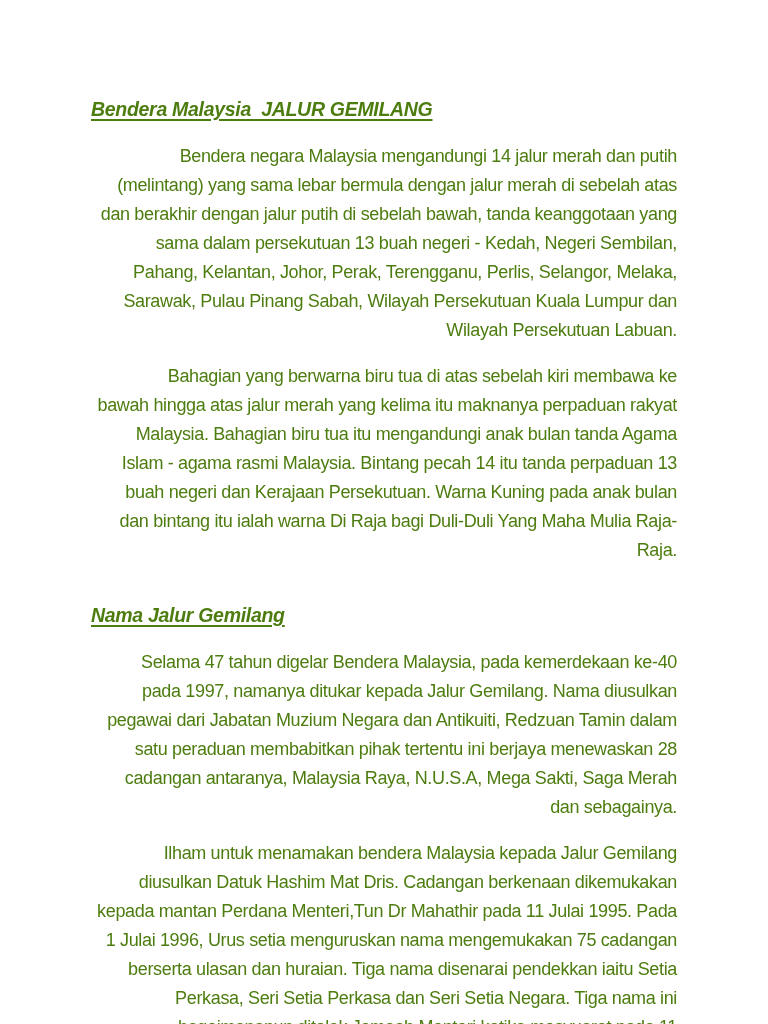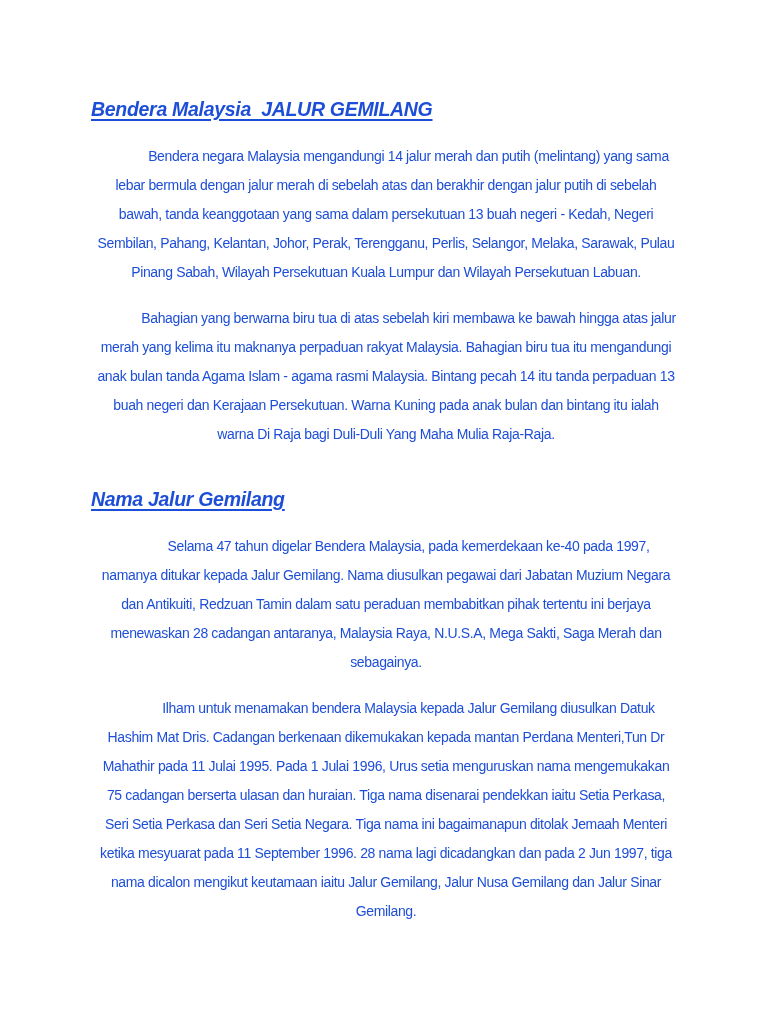--- a/index.html
+++ b/index.html
@@ -8,44 +8,44 @@
     background: #ffffff;
   }
   .page {
     position: relative;
     width: 768px;
     height: 1024px;
     background: #ffffff;
     box-sizing: border-box;
     padding: 97px 91px 0 91px;
     font-family: "Liberation Sans", sans-serif;
-    color: #1d4ed8;
+    color: #4d7c0f;
     overflow: hidden;
   }
   .doc-heading {
     font-size: 19.5px;
     font-weight: bold;
     font-style: italic;
     text-decoration: underline;
     text-decoration-thickness: 2px;
     text-underline-offset: 3px;
     letter-spacing: -0.3px;
     white-space: pre-wrap;
     margin: 0 0 21px 0;
     line-height: 24px;
   }
   .section-nama .doc-heading {
     margin-top: 38px;
   }
   .doc-paragraph {
-    font-size: 14px;
+    font-size: 18px;
     line-height: 29px;
     letter-spacing: -0.35px;
     text-indent: 45px;
-    text-align: center;
+    text-align: right;
     margin: 0 0 17px 4px;
     white-space: normal;
   }
 </style>
 </head>
 <body>
 
 <div class="page">
 
   <section class="section-bendera">

